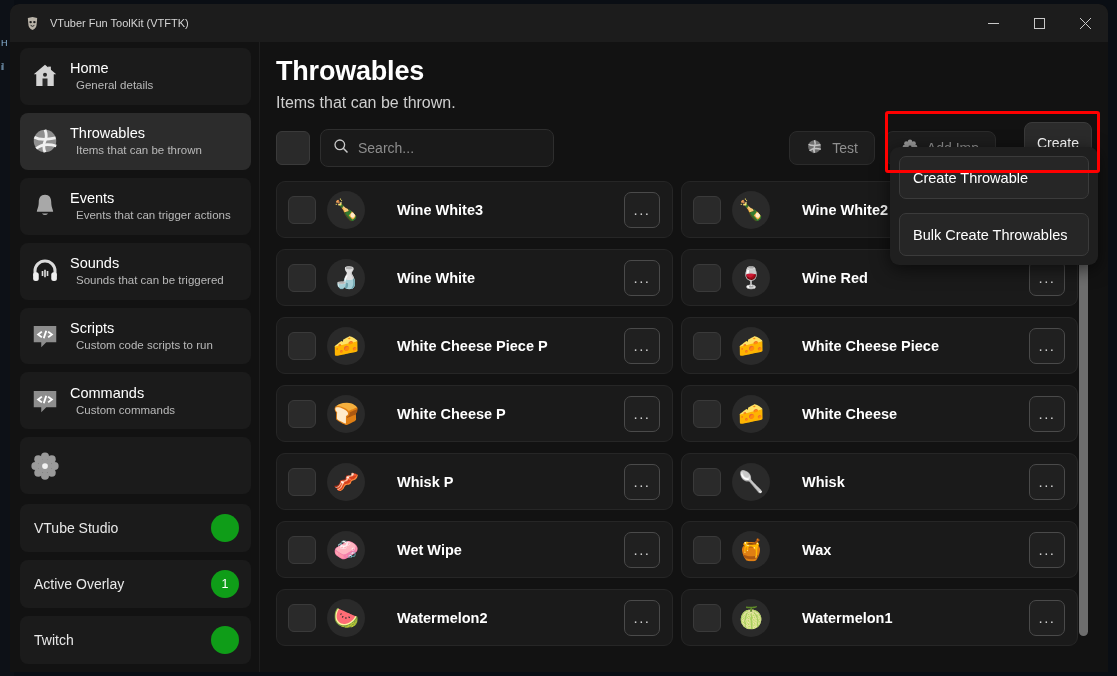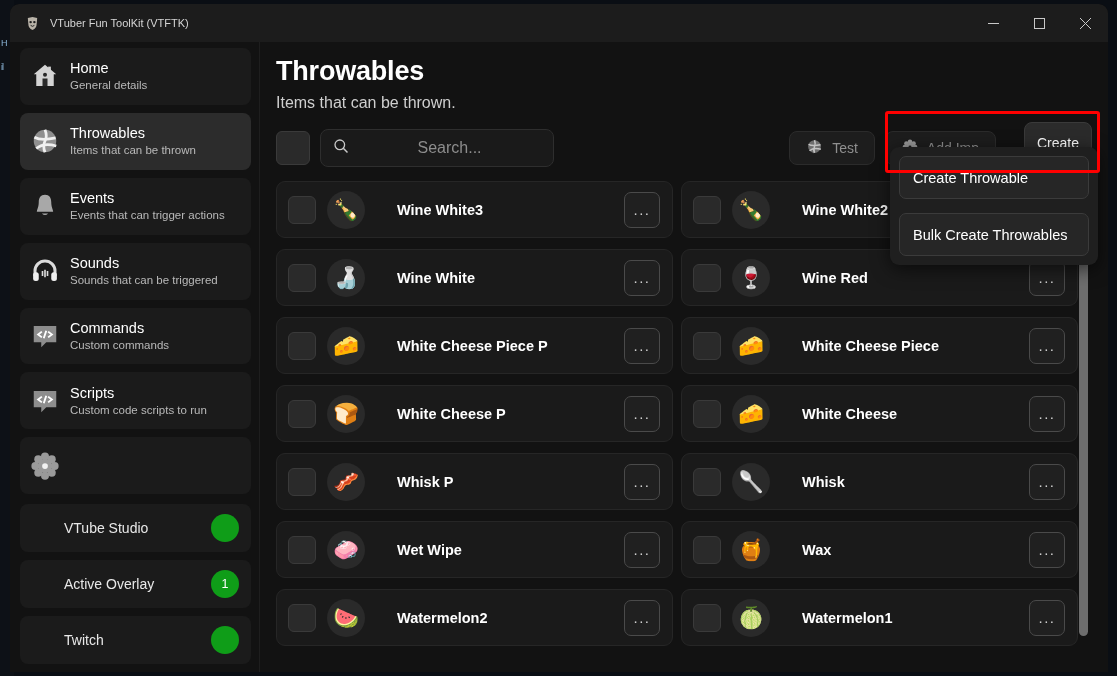--- a/index.html
+++ b/index.html
@@ -92,32 +92,32 @@
     width: 30px; height: 30px; flex: 0 0 30px;
     display: flex; align-items: center; justify-content: center;
     color: #d4d4d4;
   }
   .nav-labels { display: flex; flex-direction: column; gap: 1px; }
   .nav-title {
     font-size: 14.5px; color: #ffffff; font-weight: 400;
     line-height: 17px;
   }
   .nav-sub {
-    font-size: 11.5px; color: #b9b9b9; line-height: 14px;
+    font-size: 11.5px; color: #b9b9b9; line-height: 14px; margin-left: 6px;
   }
 
   .status-item {
     background: #1b1b1b;
     border-radius: 8px;
     height: 48px;
     display: flex; align-items: center; justify-content: space-between;
     padding: 0 12px 0 14px;
     cursor: pointer;
   }
-  .status-label { font-size: 14px; color: #e8e8e8; margin-left: 30px; }
+  .status-label { font-size: 14px; color: #e8e8e8; }
   .status-dot {
     width: 28px; height: 28px; border-radius: 50%;
     background: #0f9d18;
     display: flex; align-items: center; justify-content: center;
     font-size: 12.5px; color: #fff;
   }
 
   
   .main {
     flex: 1;
@@ -145,24 +145,23 @@
   }
   .search-wrap {
     width: 234px; height: 38px;
     background: #1a1a1a; border: 1px solid #2e2e2e;
     border-radius: 8px;
     display: flex; align-items: center; gap: 9px;
     padding: 0 12px;
   }
   .search-input {
     background: transparent; border: 0; outline: 0;
-    color: #cfcfcf; font-size: 16px;
+    color: #cfcfcf; font-size: 14px;
     font-family: "Liberation Sans", sans-serif;
     width: 100%;
-    text-align: center;
   }
   .search-input::placeholder { color: #8d8d8d; }
   .tb-spacer { flex: 1; }
   .tb-btn {
     height: 21px;
     background: #1d1d1d;
     border: 1px solid #2b2b2b;
     border-radius: 8px;
     display: flex; align-items: center; gap: 9px;
     padding: 16px 16px;
@@ -390,37 +389,37 @@
         <div class="nav-item">
           <div class="nav-ico">
             <svg class="ico-svg" viewBox="0 0 24 24">
               <path d="M3 4 H21 V17 H13 L9 21 V17 H3 Z" fill="#8d8d8d"></path>
               <path d="M9.5 8.5 L6.5 10.8 L9.5 13.1" stroke="#fff" stroke-width="1.5" fill="none"></path>
               <path d="M14.5 8.5 L17.5 10.8 L14.5 13.1" stroke="#fff" stroke-width="1.5" fill="none"></path>
               <line x1="13" y1="7.8" x2="11" y2="13.8" stroke="#fff" stroke-width="1.5"></line>
             </svg>
           </div>
           <div class="nav-labels">
-            <div class="nav-title">Commands</div>
-            <div class="nav-sub">Custom commands</div>
+            <div class="nav-title">Scripts</div>
+            <div class="nav-sub">Custom code scripts to run</div>
           </div>
         </div>
 
         <div class="nav-item">
           <div class="nav-ico">
             <svg class="ico-svg" viewBox="0 0 24 24">
               <path d="M3 4 H21 V17 H13 L9 21 V17 H3 Z" fill="#8d8d8d"></path>
               <path d="M9.5 8.5 L6.5 10.8 L9.5 13.1" stroke="#fff" stroke-width="1.5" fill="none"></path>
               <path d="M14.5 8.5 L17.5 10.8 L14.5 13.1" stroke="#fff" stroke-width="1.5" fill="none"></path>
               <line x1="13" y1="7.8" x2="11" y2="13.8" stroke="#fff" stroke-width="1.5"></line>
             </svg>
           </div>
           <div class="nav-labels">
-            <div class="nav-title">Scripts</div>
-            <div class="nav-sub">Custom code scripts to run</div>
+            <div class="nav-title">Commands</div>
+            <div class="nav-sub">Custom commands</div>
           </div>
         </div>
 
         <div class="nav-item">
           <div class="nav-ico">
             <svg class="ico-svg" viewBox="0 0 24 24">
               <g fill="#9a9a9a">
                 <circle cx="12" cy="4.3" r="3.2"></circle>
                   <circle cx="12" cy="19.7" r="3.2"></circle>
                 <circle cx="4.3" cy="12" r="3.2"></circle>

